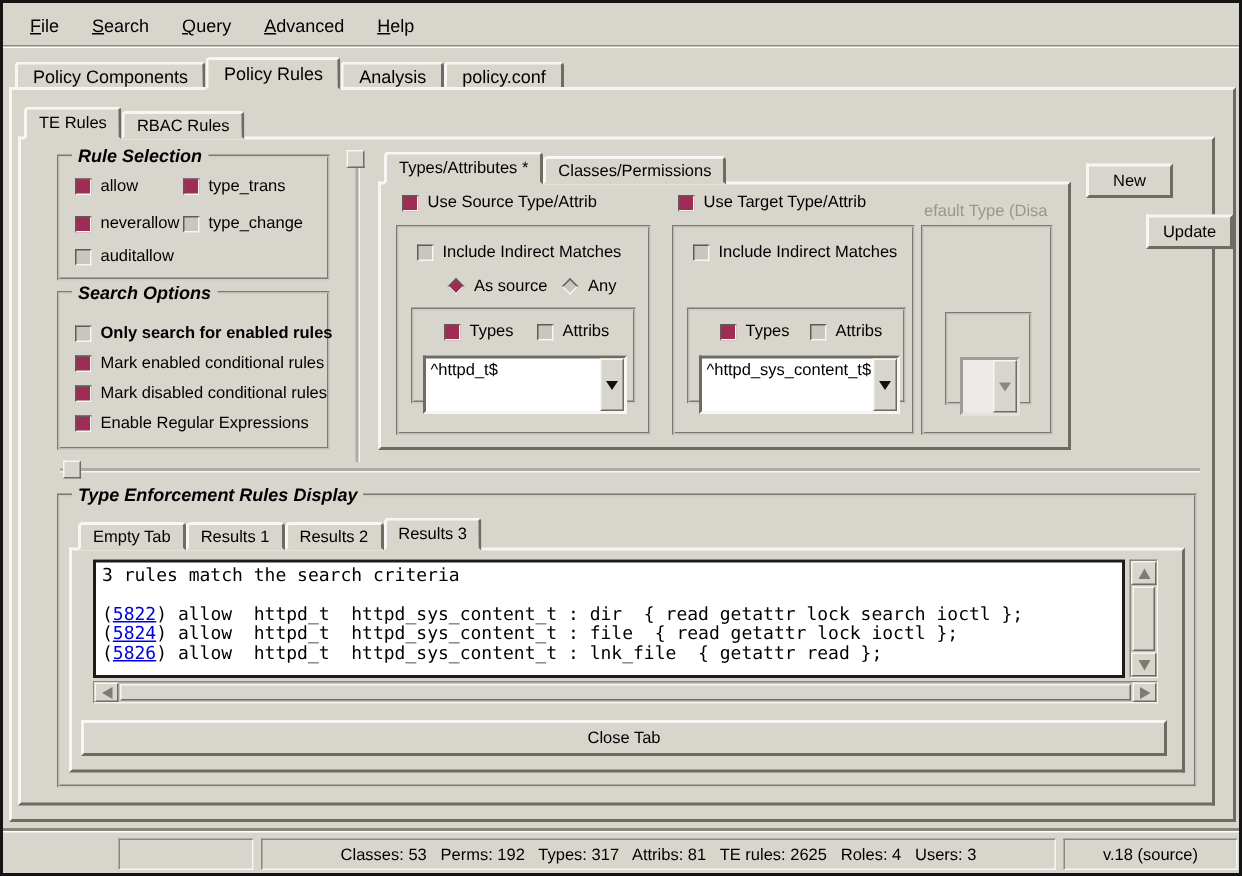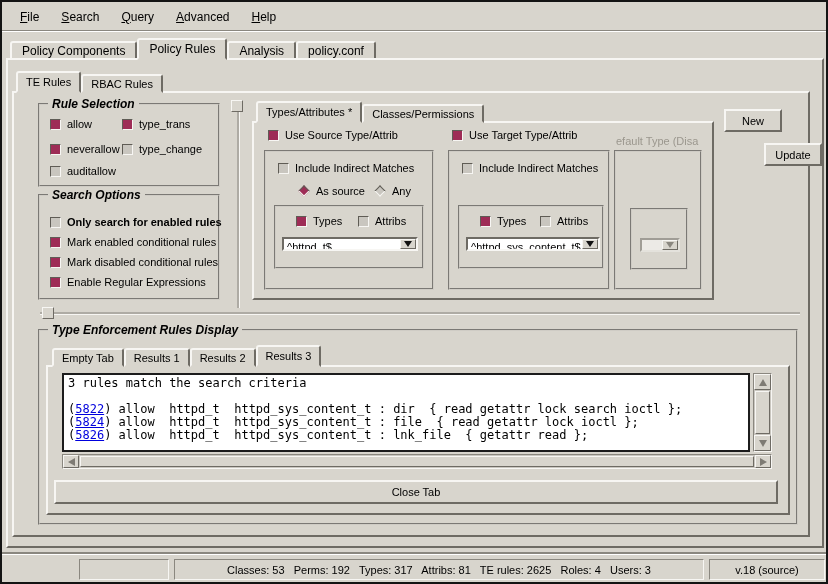--- a/index.html
+++ b/index.html
@@ -31,21 +31,21 @@
   .lframe>.ltitle{position:absolute;top:-8px;left:8px;background:var(--bg);padding:0 4px;
         font-weight:bold;font-style:italic;font-size:12px;white-space:nowrap;}
   
   .cb{position:absolute;display:flex;align-items:center;gap:6px;white-space:nowrap;cursor:default;}
   .cb .box{width:11px;height:11px;flex:0 0 11px;background:var(--trough);
       border:1px solid;border-color:#5f5c55 var(--lt) var(--lt) #5f5c55;}
   .cb[data-checked="true"] .box{background:var(--check);}
   .radio .box{width:8px;height:8px;flex:0 0 8px;transform:rotate(45deg);margin:0 2px;}
   .radio[data-checked="true"] .box{background:var(--check);}
   
-  .combo{position:absolute;display:flex;background:#fff;height:14px;
+  .combo{position:absolute;display:flex;background:#fff;height:39px;
       border:2px solid;border-color:var(--dk) var(--lt) var(--lt) var(--dk);}
   .combo .ctext{flex:1;padding:2px 3px 0 3px;font-size:11px;white-space:nowrap;overflow:hidden;}
   .combo .cbtn{width:16px;background:var(--bg);border:1px solid;
       border-color:var(--lt) var(--dk) var(--dk) var(--lt);display:flex;align-items:center;justify-content:center;}
   .tri-down{width:0;height:0;border-left:4px solid transparent;border-right:4px solid transparent;border-top:6px solid #111;}
   .combo.disabled{background:#eceae6;border-color:#a09d96 #e4e2dc #e4e2dc #a09d96;}
   .combo.disabled .cbtn .tri-down{border-top-color:#8a877f;}
   
   .btn{position:absolute;background:var(--bg);border:2px solid;
       border-color:var(--lt) var(--dk) var(--dk) var(--lt);

